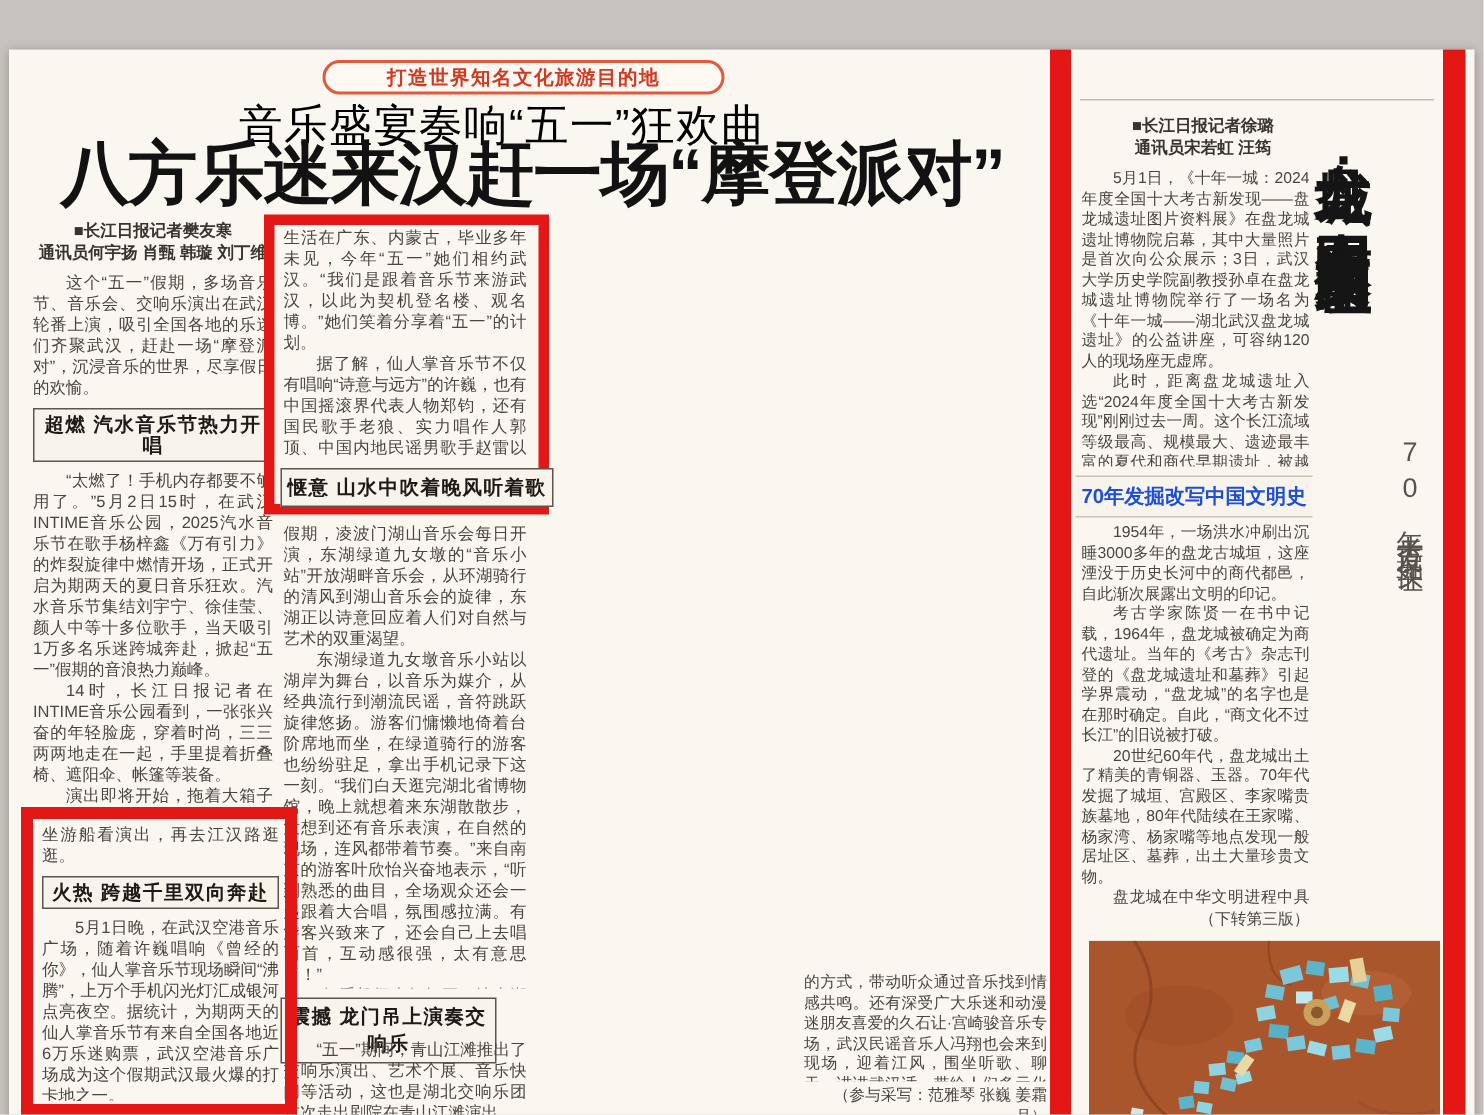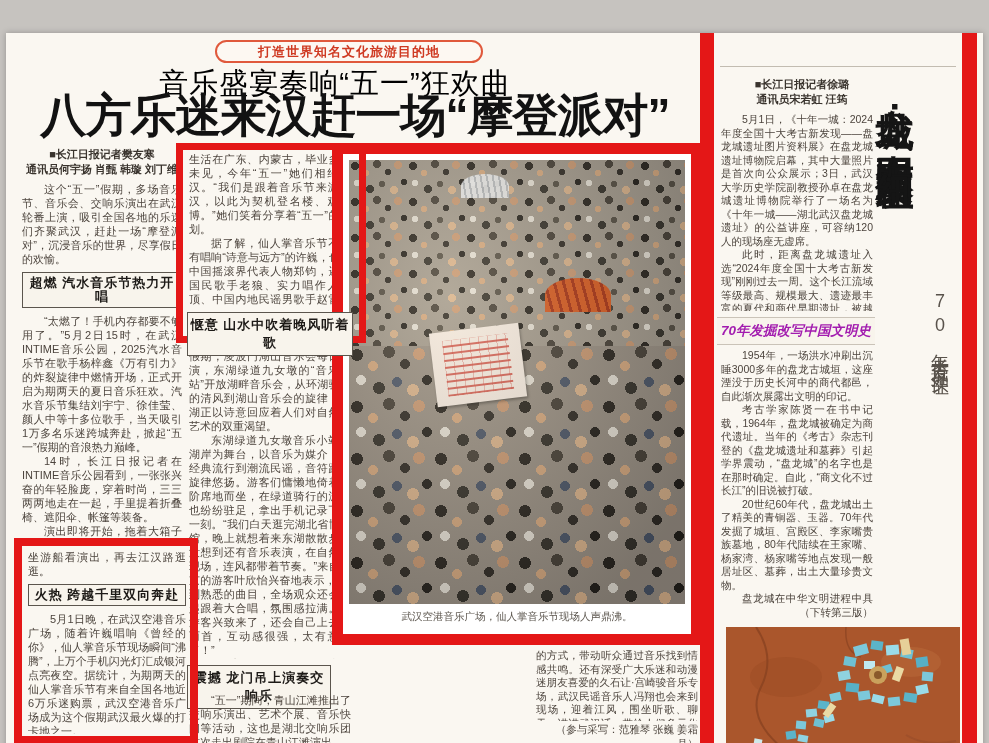--- a/index.html
+++ b/index.html
@@ -83,21 +83,21 @@
             background:linear-gradient(90deg,#f7dfad,#fbeccb 70%, rgba(251,236,203,0));
             color:#b5291f; font-size:14px; font-weight:bold; line-height:28px; z-index:4; }
   .rule { background:#c2bcb1; z-index:2; }
 
   
   .red-bar { top:0; width:14px; height:737px; background:#e41717; z-index:7; }
   .rc-byline { text-align:center; font-weight:bold; color:#3a342e; font-size:11px; line-height:15px; }
   .rc-body { font-size:10.5px; line-height:13.5px; color:#4c443d; text-align:justify; overflow:hidden; }
   .rc-body p { text-indent:2em; }
   .rc-subhead { border-top:1px solid #cac3b8; border-bottom:1px solid #cac3b8; font-weight:bold; font-size:13.5px;
-            color:#a21caf; text-align:center; padding:4px 0; background:#f8f4ec;font-style:italic; }
+            color:#1d4ed8; text-align:center; padding:4px 0; background:#f8f4ec; }
   .vert-head { writing-mode:vertical-rl; text-orientation:upright; font-size:38px; font-weight:900; color:#17161 4;
             letter-spacing:2px; line-height:1.15; color:#151515; }
   .vert-sub { writing-mode:vertical-rl; text-orientation:upright; font-size:18px; color:#58524b; letter-spacing:4px; }
   .endnote { text-align:right; font-size:10.5px; color:#4c443d; }
 </style>
 </head>
 <body>
 
 <div id="screen">
   <div id="page"></div>
@@ -125,45 +125,32 @@
     <p>5月1日晚，在武汉空港音乐广场，随着许巍唱响《曾经的你》，仙人掌音乐节现场瞬间“沸腾”，上万个手机闪光灯汇成银河点亮夜空。据统计，为期两天的仙人掌音乐节有来自全国各地近6万乐迷购票，武汉空港音乐广场成为这个假期武汉最火爆的打卡地之一。</p>
 
   </div>
   <div class="abs red-box" style="left:14px; top:505px; width:184px; height:206px;"></div>
   <div class="abs rule" style="left:18px; top:722px; width:262px; height:2px;"></div>
 
   <div class="abs body-col" style="left:189px; top:119px; width:162px; height:154px;">
     <p style="text-indent:0;">生活在广东、内蒙古，毕业多年未见，今年“五一”她们相约武汉。“我们是跟着音乐节来游武汉，以此为契机登名楼、观名博。”她们笑着分享着“五一”的计划。</p>
     <p>据了解，仙人掌音乐节不仅有唱响“诗意与远方”的许巍，也有中国摇滚界代表人物郑钧，还有国民歌手老狼、实力唱作人郭顶、中国内地民谣男歌手赵雷以及万能青年旅店、痛仰乐队等摇滚乐队。当那些耳熟能详的歌曲在现场唱响，总会引起全场的大合唱，现场欢呼、起舞、告白……五湖四海乐迷会聚，青春浪潮席卷武汉。</p>
   </div>
-  <div class="abs section-head" style="left:187px; top:279px; width:166px; margin:0; z-index:7;">惬意 山水中吹着晚风听着歌</div>
+  <div class="abs section-head" style="left:187px; top:279px; width:182px; margin:0; z-index:7;">惬意 山水中吹着晚风听着歌</div>
   <div class="abs red-box" style="left:176px; top:110px; width:190px; height:200px; border-width:7px;"></div>
   <div class="abs body-col" style="left:189px; top:316px; width:162px; height:310px;">
     <p style="text-indent:0;">假期，凌波门湖山音乐会每日开演，东湖绿道九女墩的“音乐小站”开放湖畔音乐会，从环湖骑行的清风到湖山音乐会的旋律，东湖正以诗意回应着人们对自然与艺术的双重渴望。</p>
     <p>东湖绿道九女墩音乐小站以湖岸为舞台，以音乐为媒介，从经典流行到潮流民谣，音符跳跃旋律悠扬。游客们慵懒地倚着台阶席地而坐，在绿道骑行的游客也纷纷驻足，拿出手机记录下这一刻。“我们白天逛完湖北省博物馆，晚上就想着来东湖散散步，没想到还有音乐表演，在自然的现场，连风都带着节奏。”来自南京的游客叶欣怡兴奋地表示，“听到熟悉的曲目，全场观众还会一起跟着大合唱，氛围感拉满。有游客兴致来了，还会自己上去唱两首，互动感很强，太有意思了！”</p>
     <p>“把手机闪光灯打开，让东湖看见我们的星光。”在东湖凌波门平湖门观湖平台，灯光与音符交织，舞台上歌手磁性的声线伴着湖面水汽扑面而来，台下的观众不自觉地跟着旋律摇晃。“在自然中听音乐，整个东湖都在跟着心脏律动。”来自吉林的游客陈盛一边轻声跟着合唱一边打开手机拍摄视频，“舞台置于山水之中，头上是星星点点的夜空，远处若隐若现的城市轮廓，吹着晚风听着歌，太惬意了！回去之后我一定要跟朋友推荐武汉！”</p>
   </div>
   <div class="abs section-head" style="left:187px; top:632px; width:144px; margin:0;">震撼 龙门吊上演奏交响乐</div>
   <div class="abs body-col" style="left:189px; top:660px; width:162px; height:54px;">
     <p>“五一”期间，青山江滩推出了交响乐演出、艺术个展、音乐快闪等活动，这也是湖北交响乐团首次走出剧院在青山江滩演出。</p>
   </div>
 
-  <div class="abs photo-frame">
-    <div class="photo">
-      <div class="crowd crowd-top"></div>
-      <div class="crowd crowd-bottom"></div>
-      <div class="fan-white"></div>
-      <div class="fan-orange"></div>
-      <div class="sign">
-        <div class="sign-lines"></div>
-      </div>
-      <div class="photo-shade"></div>
-    </div>
-    <div class="caption">武汉空港音乐广场，仙人掌音乐节现场人声鼎沸。</div>
-  </div>
 
   <div class="abs body-col" style="left:536px; top:616px; width:162px; height:72px; font-size:10.5px; line-height:13.5px;">
     <p style="text-indent:0;">的方式，带动听众通过音乐找到情感共鸣。还有深受广大乐迷和动漫迷朋友喜爱的久石让·宫崎骏音乐专场，武汉民谣音乐人冯翔也会来到现场，迎着江风，围坐听歌、聊天、讲讲武汉话，带给人们多元化的新颖感受。</p>
   </div>
   <div class="abs" style="left:536px; top:690px; width:162px; text-align:right; font-size:10.5px; color:#4c443d;">（参与采写：范雅琴 张巍 姜霜月）</div>
 
   <div class="abs banner-left">“绣”美武汉</div>
   <div class="abs banner-right">擦亮“四线一口”</div>
   <div class="abs rule" style="left:552px; top:724px; width:144px; height:2px;"></div>
 

